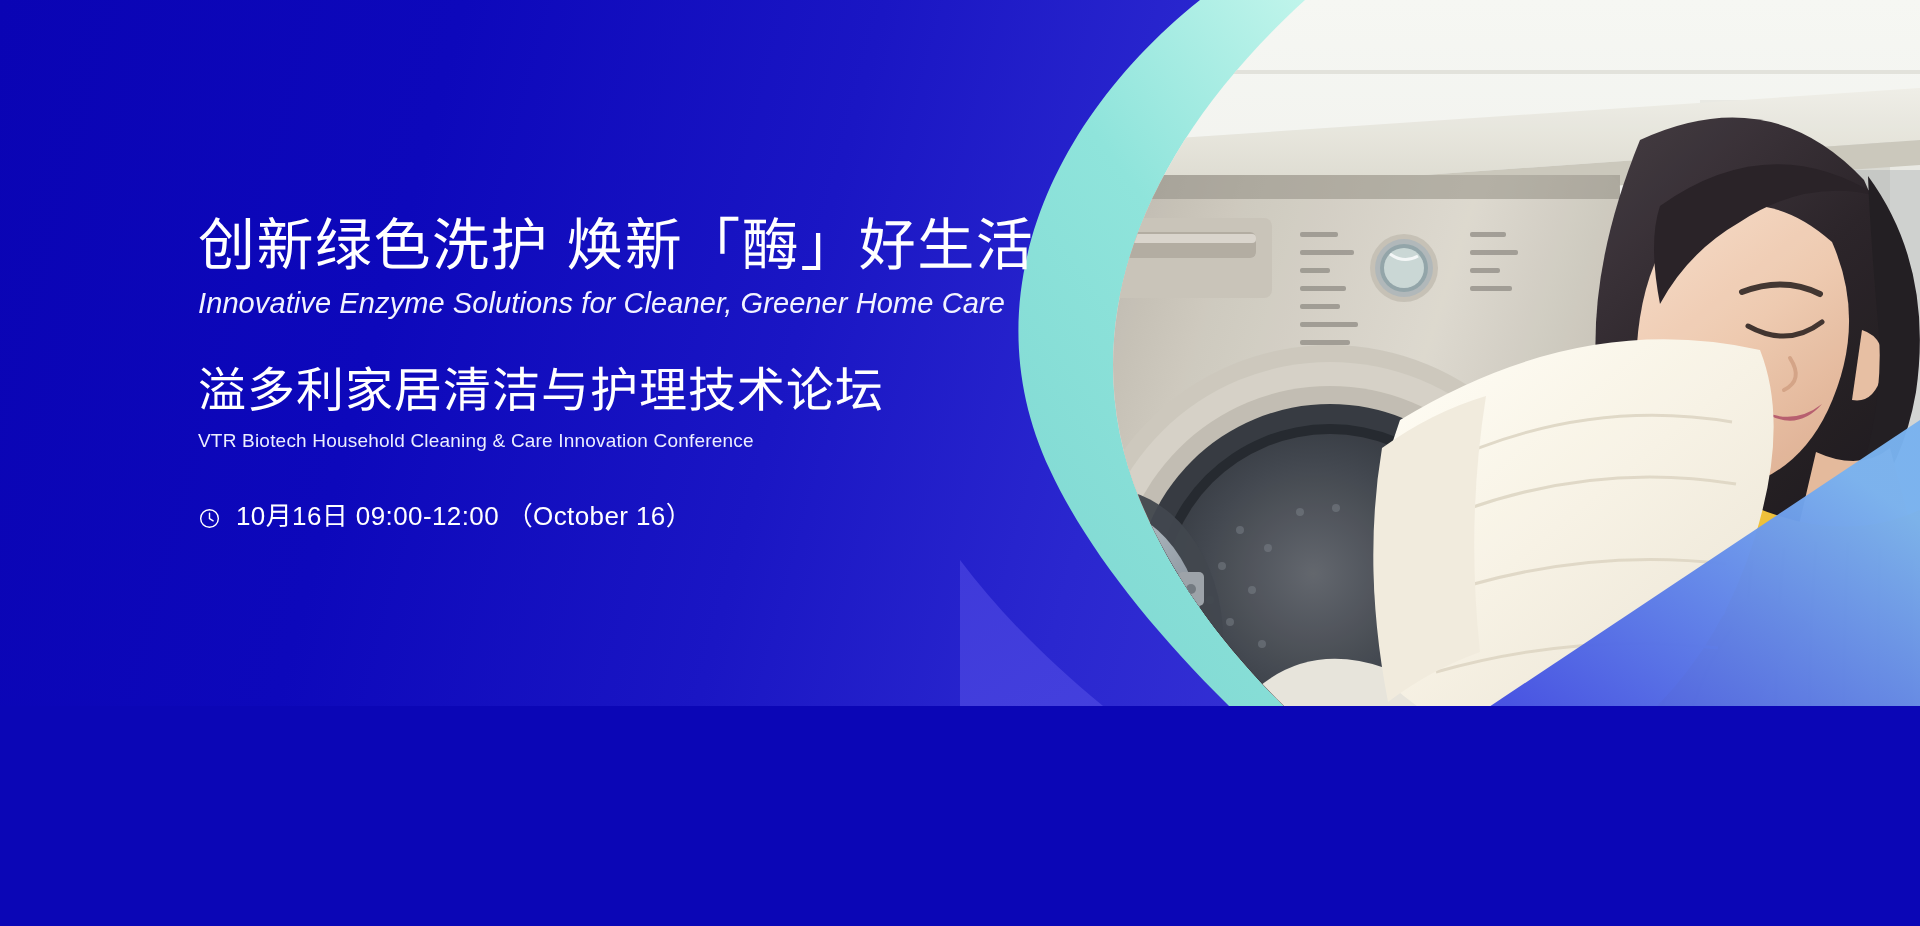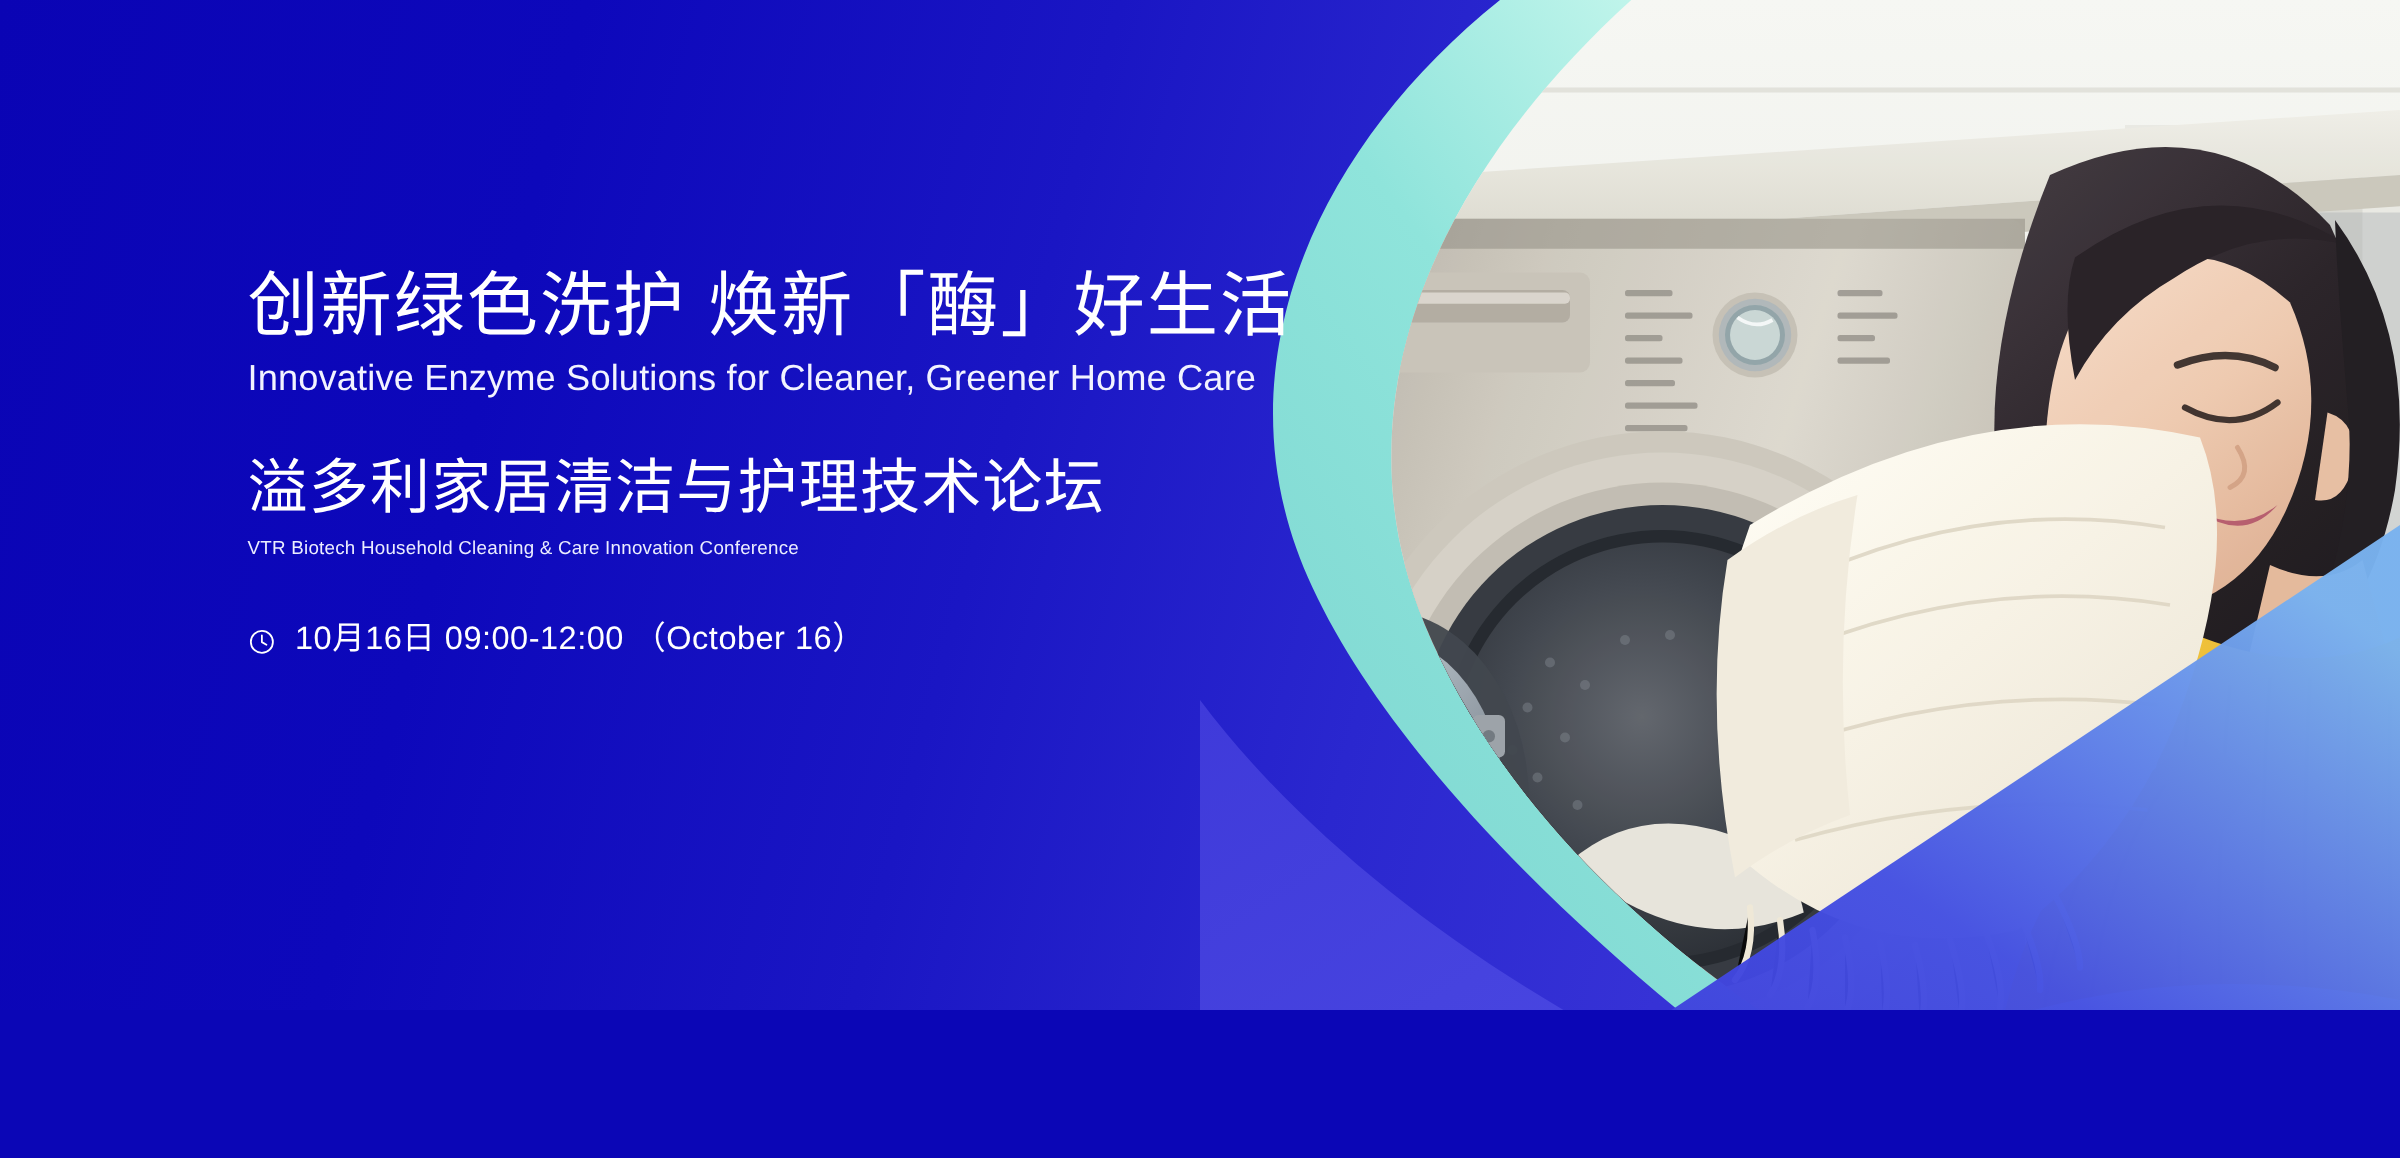--- a/index.html
+++ b/index.html
@@ -4,21 +4,21 @@
 <title>VTR Biotech Conference Banner</title>
 <style>
   html, body {
     margin: 0;
     padding: 0;
     background: #0b06b6;
   }
   .banner {
     position: relative;
     width: 1920px;
-    height: 808px;
+    height: 706px;
     overflow: hidden;
     font-family: "Liberation Sans", "DejaVu Sans", sans-serif;
     background: linear-gradient(105deg,
         #0a04b4 0%,
         #0d08bb 22%,
         #1a16c4 42%,
         #2a27cf 58%,
         #3632d6 72%,
         #3a34d8 100%);
   }
@@ -59,32 +59,33 @@
     white-space: nowrap;
   }
   .title-en {
     font-size: 29px;
     line-height: 1.3;
     font-weight: 400;
     letter-spacing: 0.1px;
     color: #f2f3ff;
     margin-top: 6px;
     white-space: nowrap;
+    font-style: italic;
   }
   .subtitle-cn {
     font-size: 48px;
     line-height: 1.25;
     font-weight: 400;
     letter-spacing: 1px;
     color: #ffffff;
     margin-top: 38px;
     white-space: nowrap;
   }
   .subtitle-en {
-    font-size: 15px;
+    font-size: 19px;
     line-height: 1.3;
     font-weight: 400;
     letter-spacing: 0.2px;
     color: #eceeff;
     margin-top: 8px;
     white-space: nowrap;
   }
 
   .meta {
     margin-top: 46px;

